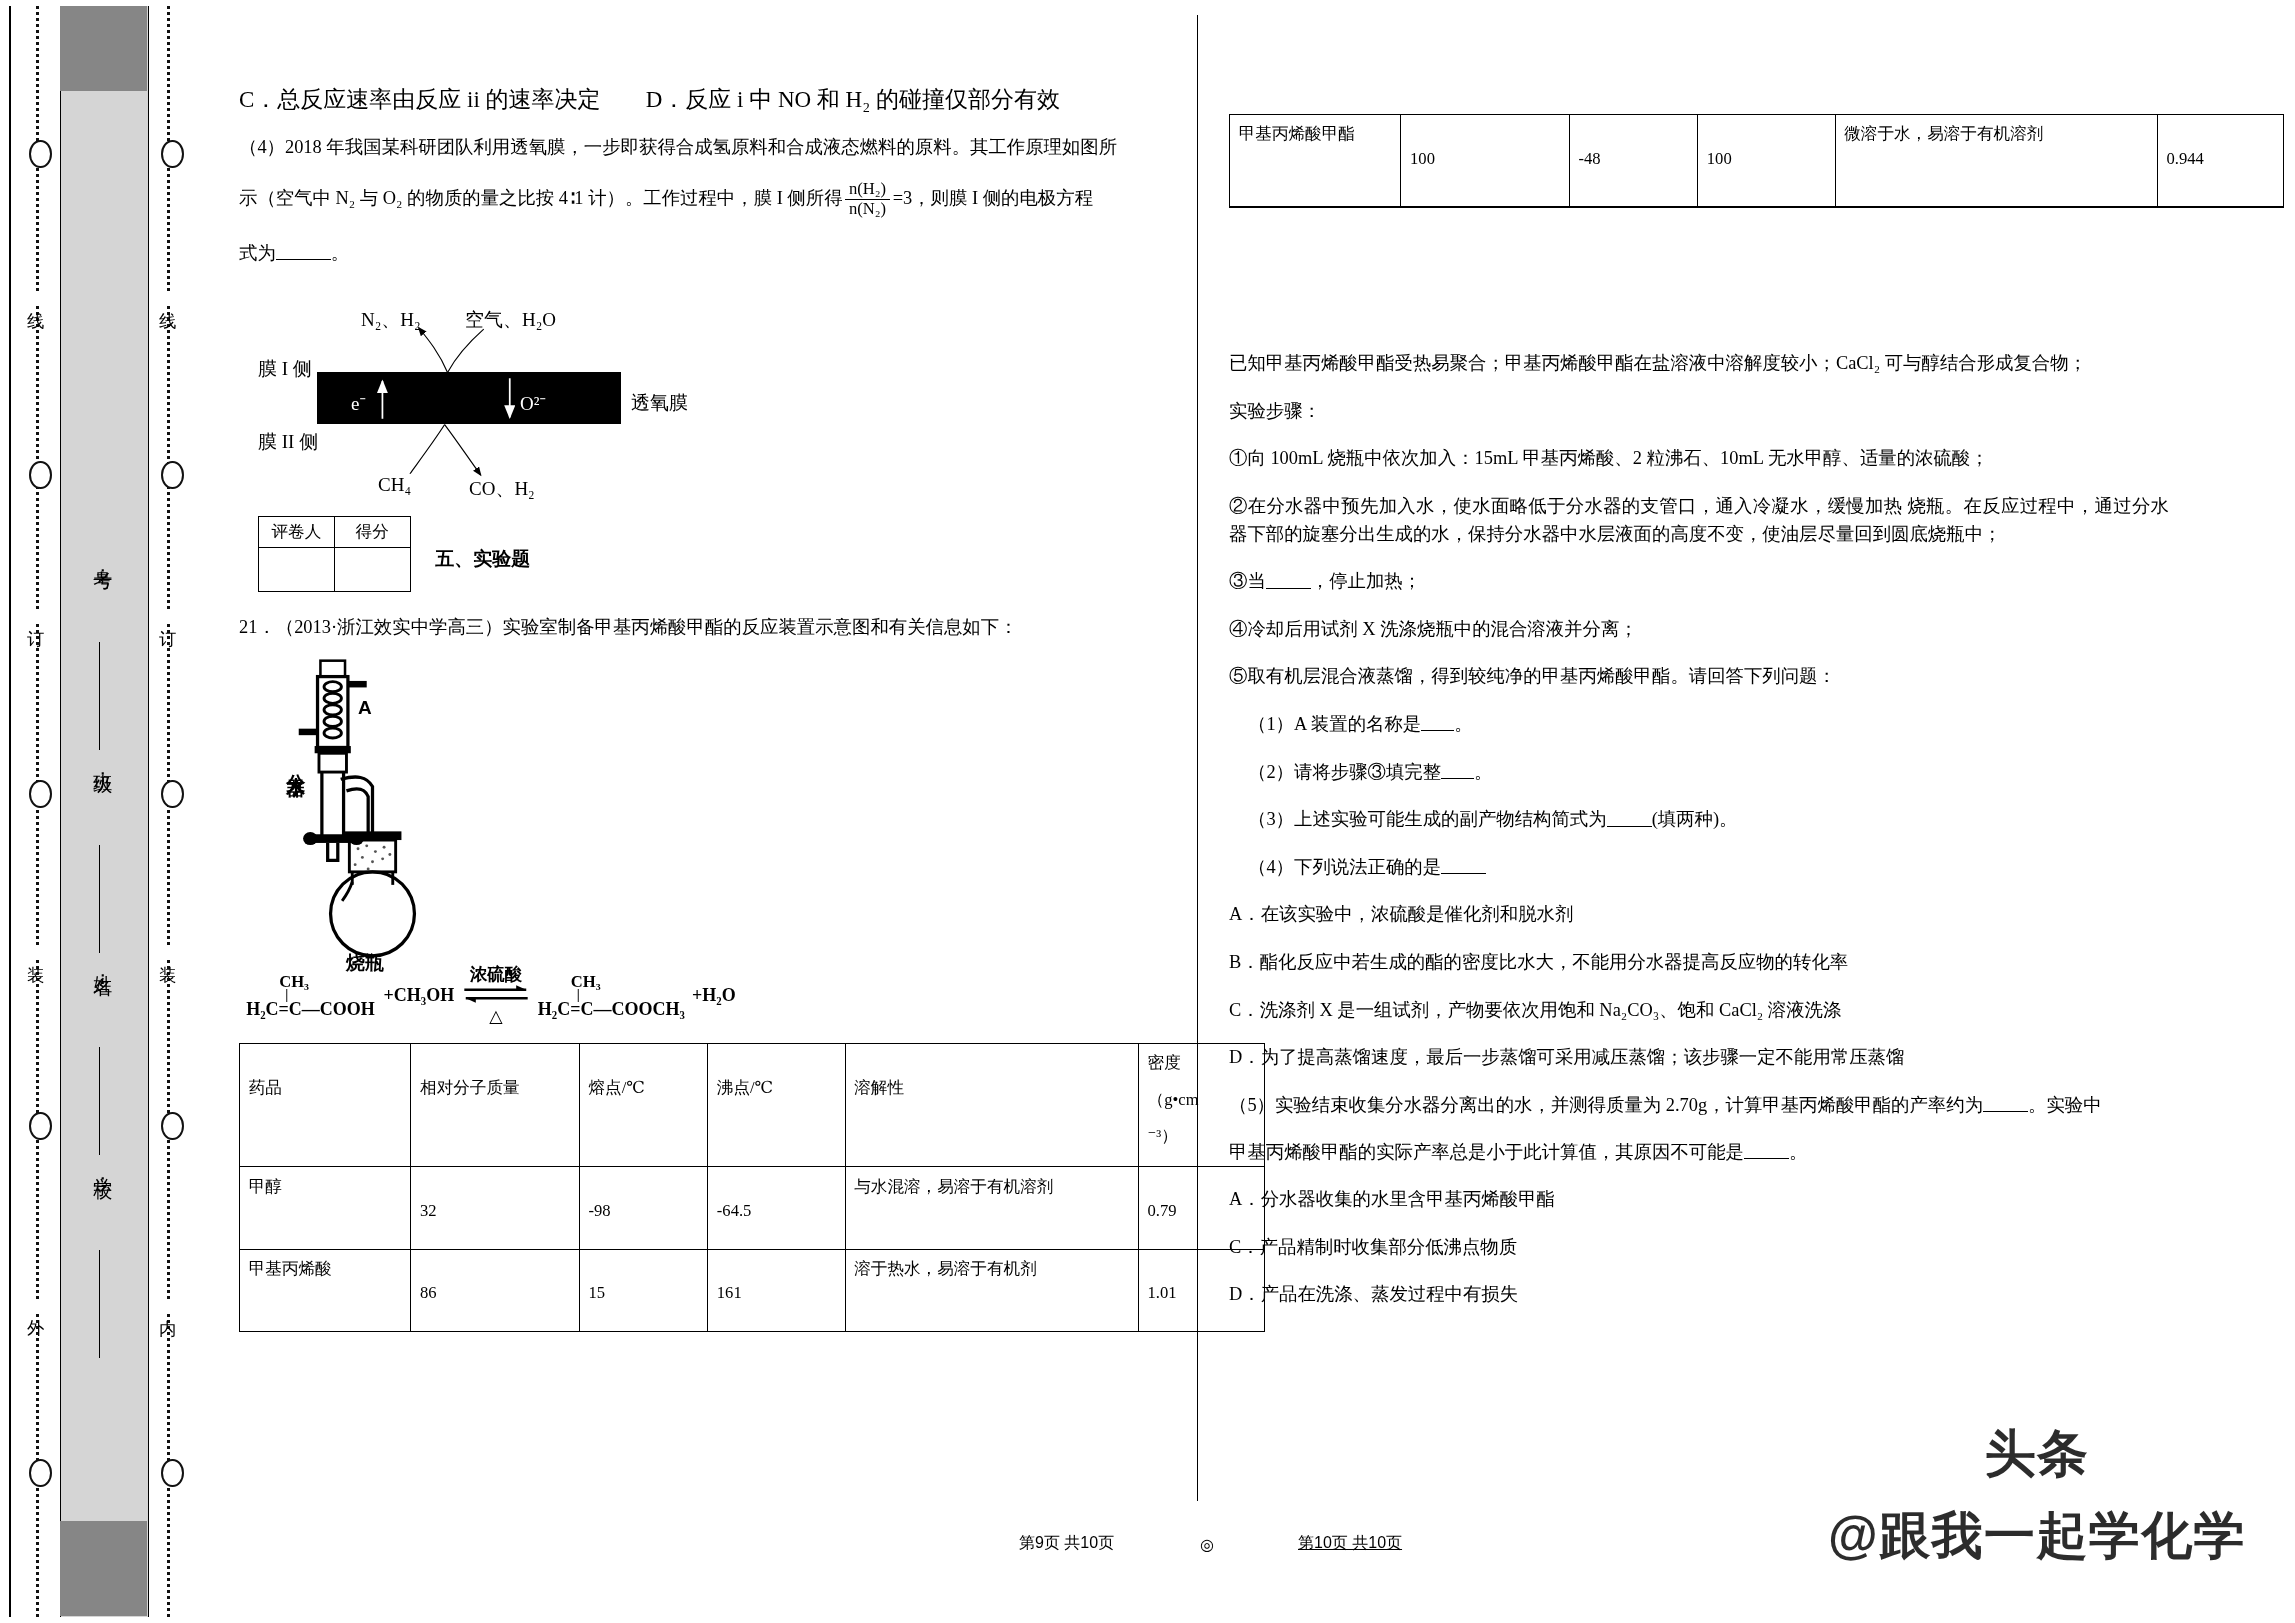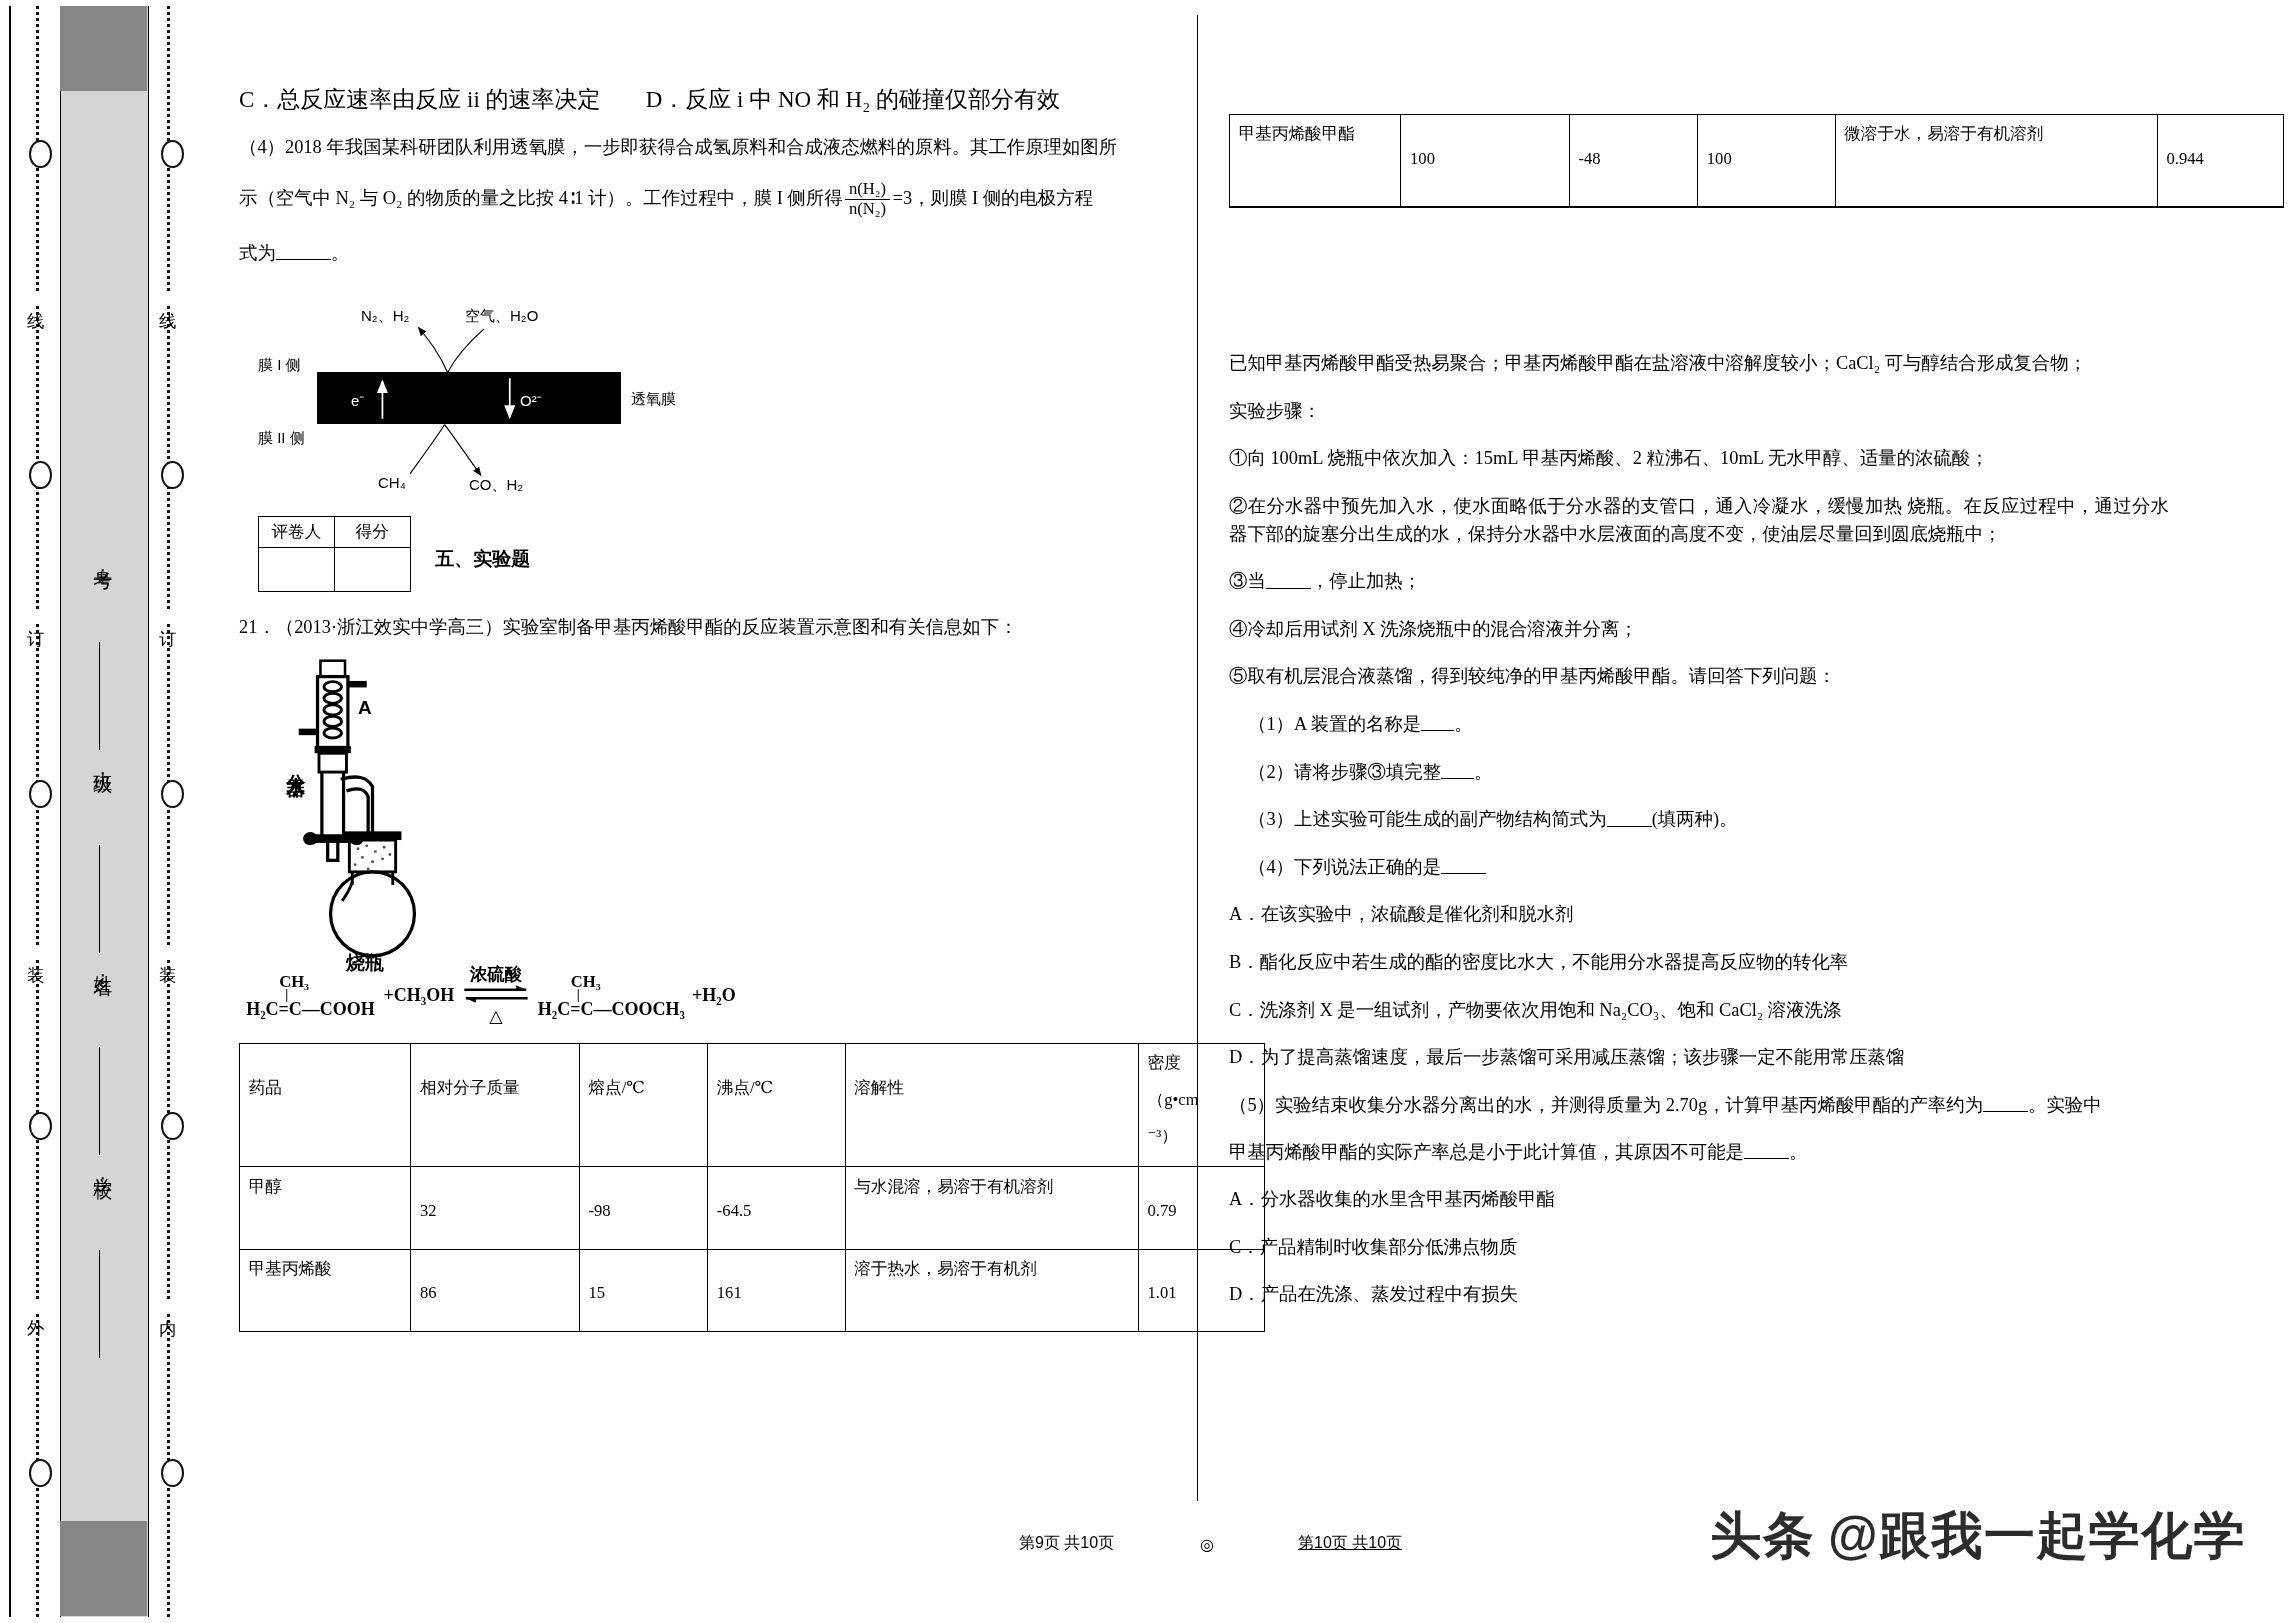--- a/index.html
+++ b/index.html
@@ -55,21 +55,21 @@
 
   
   .frac{display:inline-block;vertical-align:middle;text-align:center;
         font-size:16.6px;line-height:1.12;margin:0 2.2px;position:relative;top:-1.4px;}
   .frac .num{display:block;padding:0 4.3px;}
   .frac .den{display:block;border-top:1.4px solid #000;padding:0 4.3px;}
 
   
   .membrane-fig{position:relative;width:463px;height:210px;margin:4.3px 0 13px 19px;}
   .mem-bar{position:absolute;left:59px;top:85px;width:304px;height:52px;background:#000;}
-  .mlabel{position:absolute;font-size:15px;font-family:Liberation Sans, sans-serif;}
+  .mlabel{position:absolute;font-size:19px;font-family:Liberation Serif, serif;}
   .mlabel.w{color:#fff;}
   .memsvg{position:absolute;left:0;top:0;}
 
   
   .scorewrap{display:flex;align-items:flex-start;gap:24.6px;margin:19px 0 22px 19px;}
   .scorebox{border-collapse:collapse;}
   .scorebox td{border:1.4px solid #000;width:69px;height:27.5px;text-align:center;
                font-size:16.6px;padding:1.4px 2.9px;}
   .scorebox td.empty{height:40px;}
   .sectitle{font-size:19px;font-weight:bold;margin-top:30px;
@@ -112,21 +112,21 @@
   
   .footer{position:absolute;bottom:69px;font-size:16px;
           font-family:"Liberation Sans","DejaVu Sans",sans-serif;}
   .footer.l{left:1019px;}
   .footer.r{left:1298px;text-decoration:underline;}
   .circle-mark{position:absolute;left:1200px;bottom:69px;font-size:16px;}
 
   
   .wm{position:absolute;right:49px;bottom:52px;display:flex;align-items:center;gap:13px;
       font-family:"Liberation Sans","DejaVu Sans",sans-serif;color:#1b1b1b;
-      font-weight:bold;font-size:51px;letter-spacing:1.4px;opacity:.92;}
+      font-weight:bold;font-size:51px;letter-spacing:1.4px;opacity:.92;flex-direction:column;}
   .wm .badge{font-size:51px;font-weight:bold;}
 </style>
 </head>
 <body>
 
 <div class="page-frame">
 
   <div class="outer-rule"></div>
 
   <div class="seal-strip">

